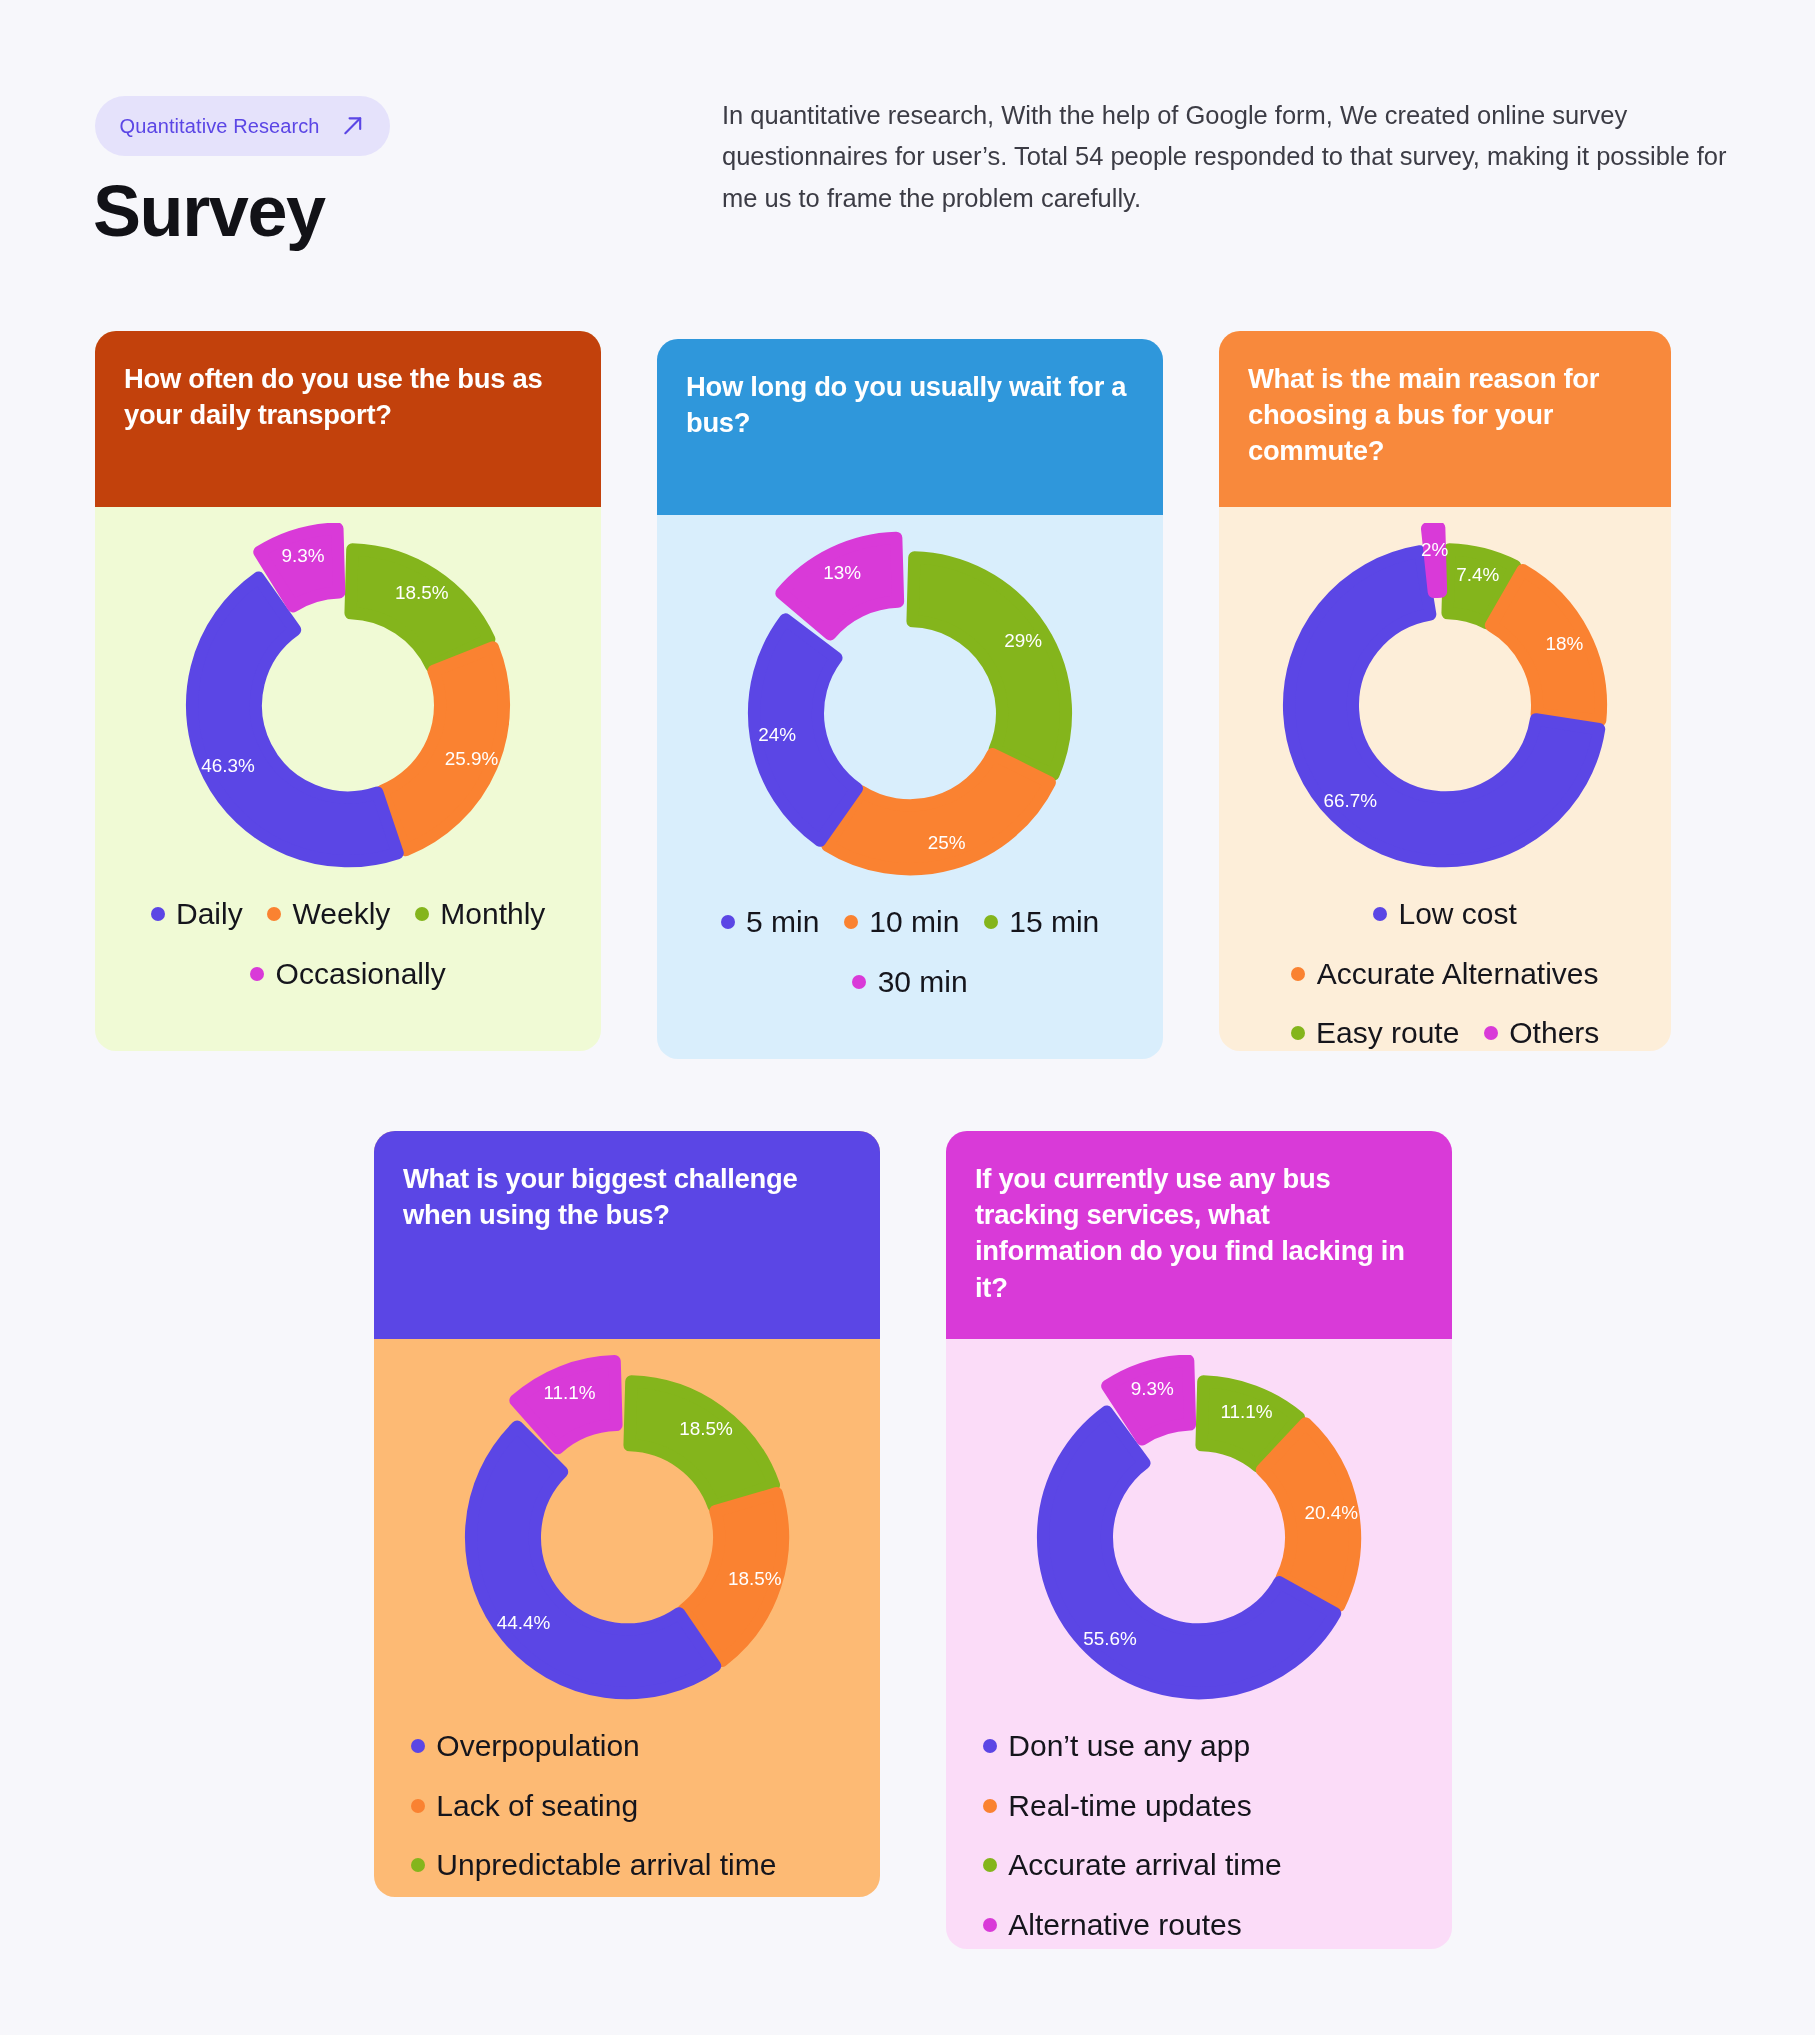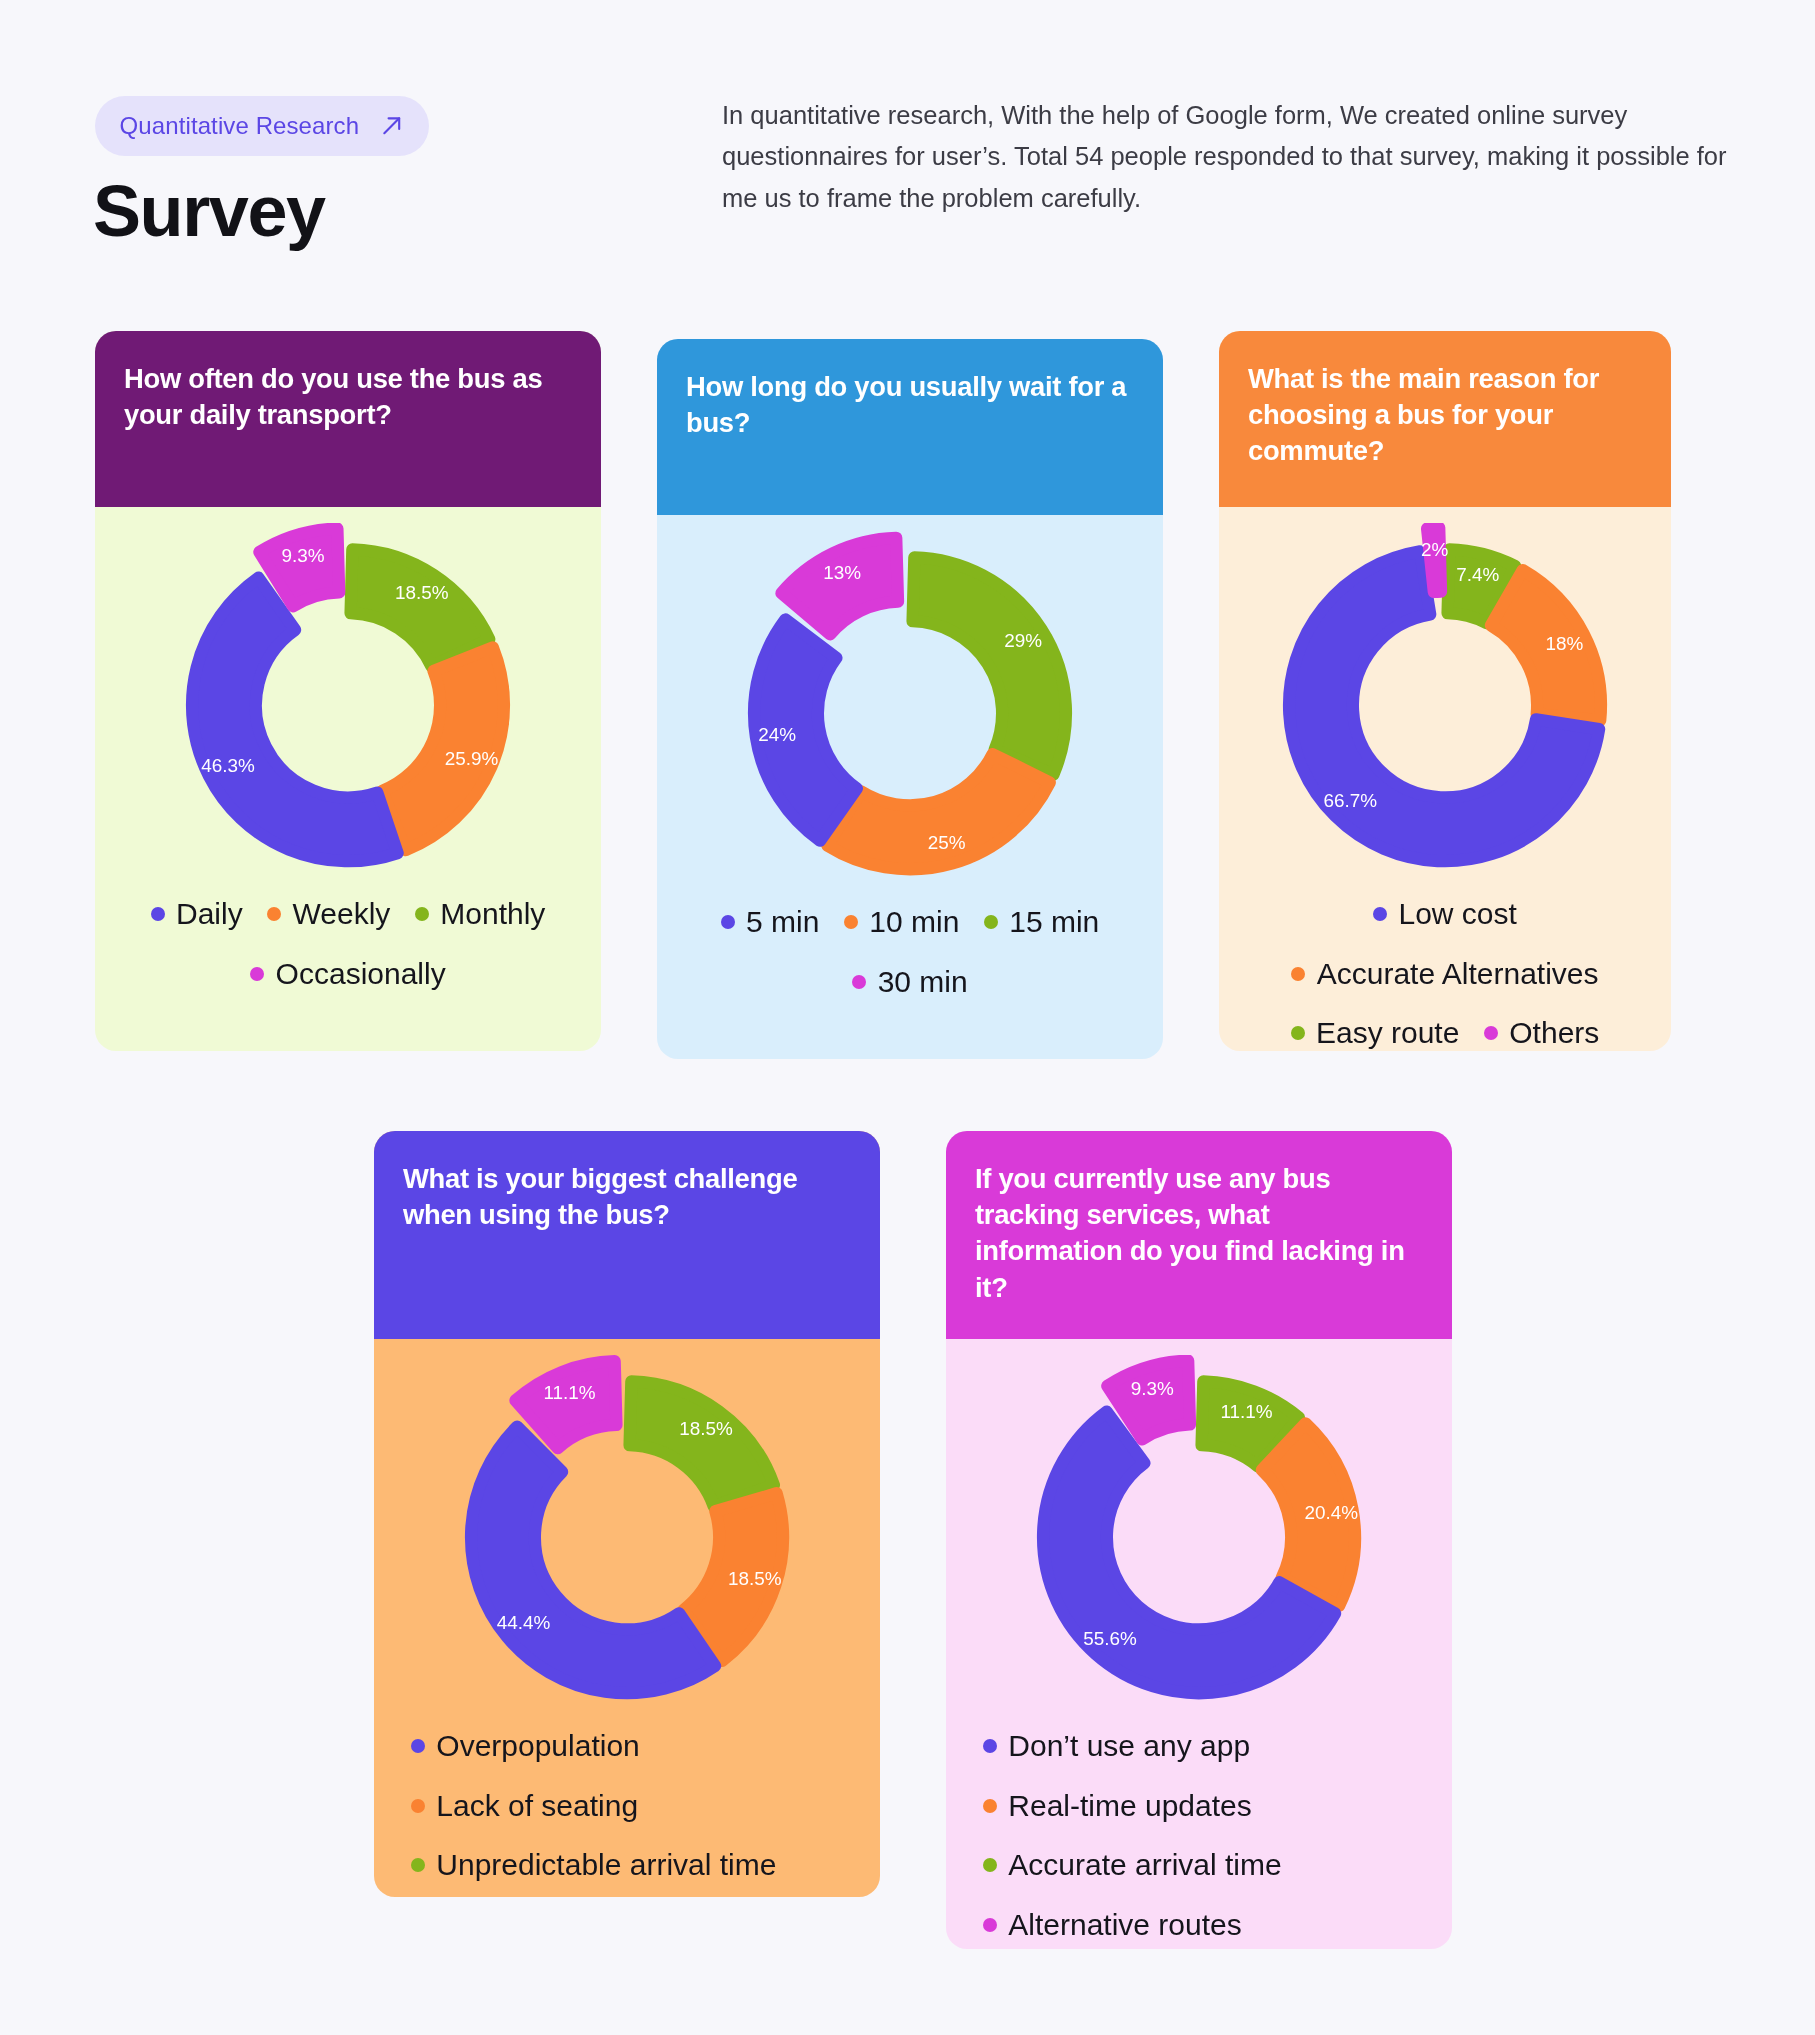--- a/index.html
+++ b/index.html
@@ -27,21 +27,21 @@
     top: 96px;
     height: 60px;
     padding: 0 24.6px;
     border-radius: 30px;
     background: #e5e2fb;
     display: flex;
     align-items: center;
     gap: 20px;
   }
   .badge-label {
-    font-size: 24px;
+    font-size: 20px;
     color: #5b46e5;
     letter-spacing: 0.1px;
     white-space: nowrap;
   }
   .badge-arrow { display: flex; align-items: center; }
 
   .page-title {
     position: absolute;
     left: 93px;
     top: 175px;
@@ -153,21 +153,21 @@
       </svg>
     </span>
   </div>
 
   <h1 class="page-title">Survey</h1>
 
   <p class="intro">In quantitative research, With the help of Google form, We created online survey questionnaires for user’s. Total 54 people  responded to that survey, making it possible for me us to frame the problem carefully.</p>
 
   <div id="cards-root">
       <div class="card" id="card-0" style="background: rgb(240, 250, 213);">
-        <div class="card-header" style="background: #701a75;">How often do you use the bus as your daily transport?</div>
+        <div class="card-header" style="background: #c2410c;">How often do you use the bus as your daily transport?</div>
         <div class="card-body">
           <div class="donut-wrap">
             <svg viewBox="0 0 800 790" width="378" height="374">
               <g transform="translate(0 0)">
                 <path d="M 409.2141407787777 55.12866203668307 A 330 330 0 0 1 699.0815697220945 245.53597362556926 L 576.7300184721468 302.58943896056365 A 195 195 0 0 0 405.4447195510959 190.0760275671309 Z" fill="#84b51c" stroke="#84b51c" stroke-width="26" stroke-linejoin="round"></path>
                 <text class="pct-label" x="556.1969917204685" y="147.21280569072715">18.5%</text>
               </g>
               <g transform="translate(0 0)">
                 <path d="M 706.4003228707015 262.44861426842255 A 330 330 0 0 1 522.3374481053943 691.4858052032099 L 472.29031024409664 566.1052485291696 A 195 195 0 0 0 581.0547362417781 312.58327206770423 Z" fill="#fa8231" stroke="#fa8231" stroke-width="26" stroke-linejoin="round"></path>
                 <text class="pct-label" x="661.4548660183283" y="497.16774507556966">25.9%</text>

